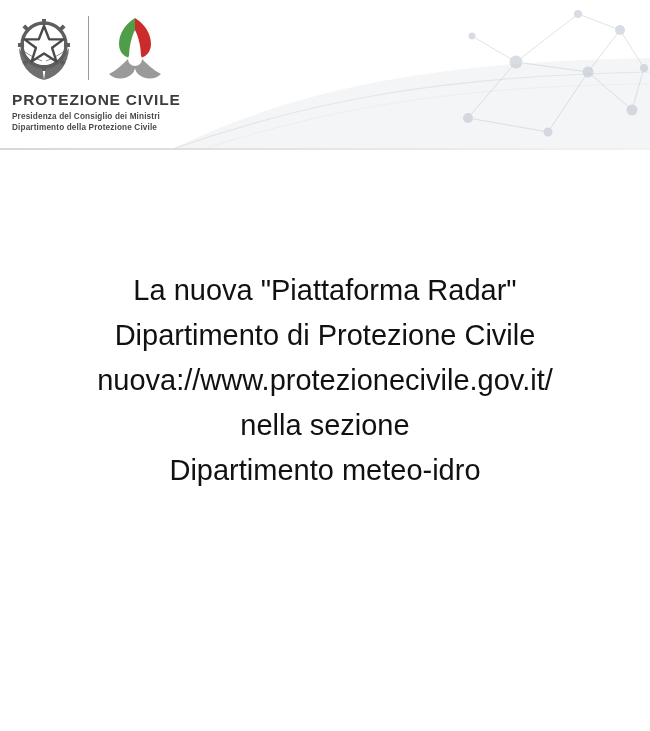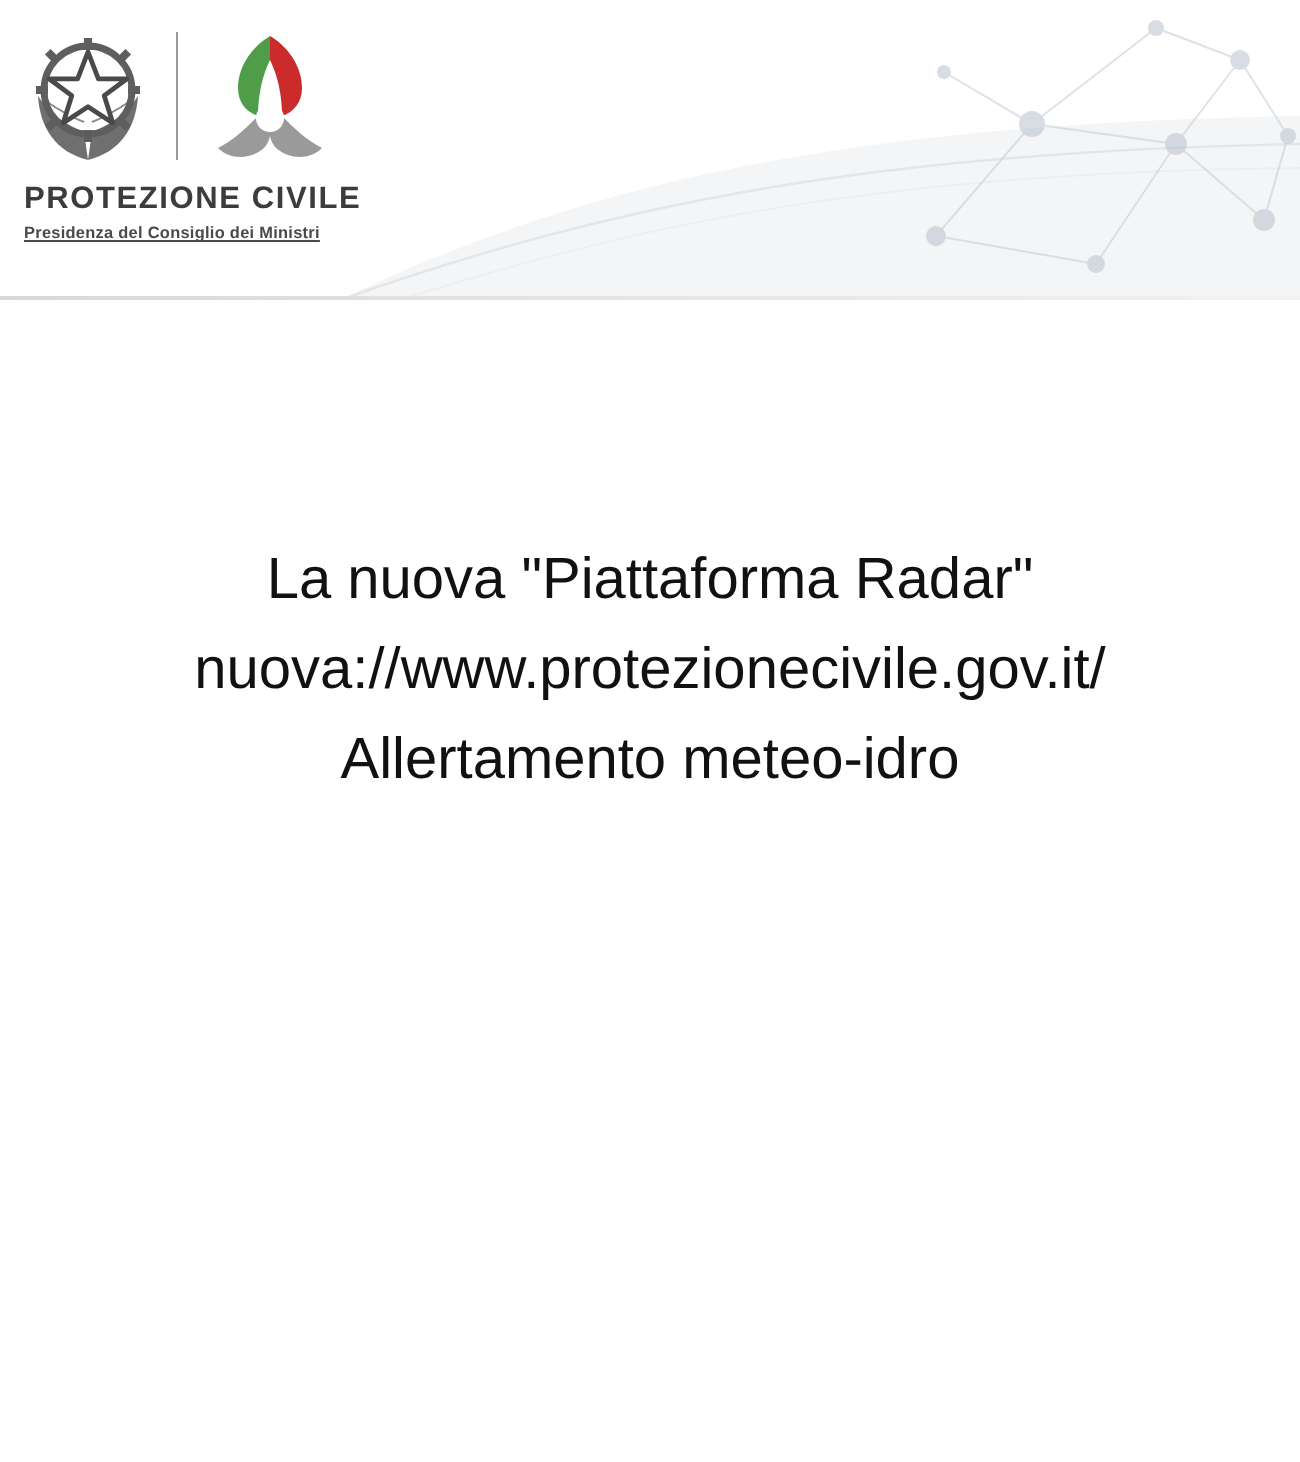--- a/index.html
+++ b/index.html
@@ -105,21 +105,20 @@
     line-height: 1.05;
   }
 
   .brand-sub {
     margin-top: 3px;
     font-size: 8.2px;
     font-weight: bold;
     line-height: 1.35;
     color: #4a4a4a;
     letter-spacing: 0.15px;
-    text-decoration: underline;
   }
 
   
   .content {
     position: absolute;
     left: 0;
     top: 150px;
     width: 650px;
     height: 581px;
     display: flex;
@@ -217,27 +216,30 @@
           <path d="M30 44 C24 50 18 56 10 60 C16 66 26 66 33 60 C36 57 37 52 36 46 Z" fill="#9a9a9a"></path>
           <path d="M42 44 C48 50 54 56 62 60 C56 66 46 66 39 60 C36 57 35 52 36 46 Z" fill="#9a9a9a"></path>
           <circle cx="36" cy="45" r="7" fill="#ffffff"></circle>
         </svg>
       </div>
 
       <div class="brand-title">PROTEZIONE CIVILE</div>
 
       <div class="brand-sub">
         <div>Presidenza del Consiglio dei Ministri</div>
+        <div>Dipartimento della Protezione Civile</div>
       </div>
     </div>
 
     <div class="header-rule"></div>
   </div>
 
   <div class="content">
     <div class="message">
       <span class="line">La nuova "Piattaforma Radar"</span>
+      <span class="line">Dipartimento di Protezione Civile</span>
       <span class="line">nuova://www.protezionecivile.gov.it/</span>
-      <span class="line">Allertamento meteo-idro</span>
+      <span class="line">nella sezione</span>
+      <span class="line">Dipartimento meteo-idro</span>
     </div>
   </div>
 
 </div>
 
 </body></html>

